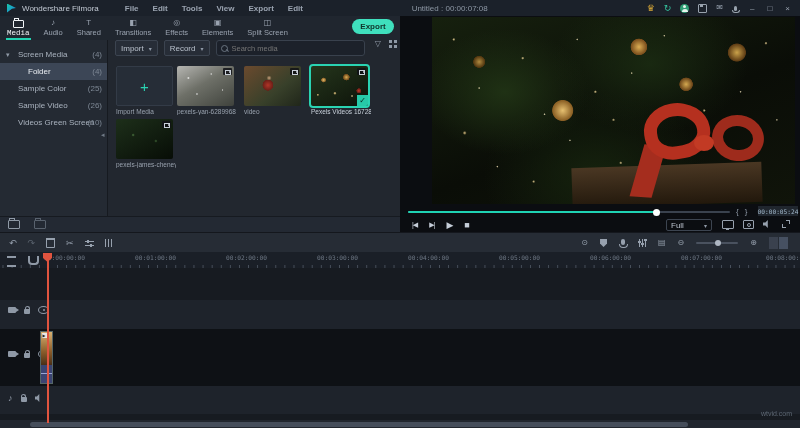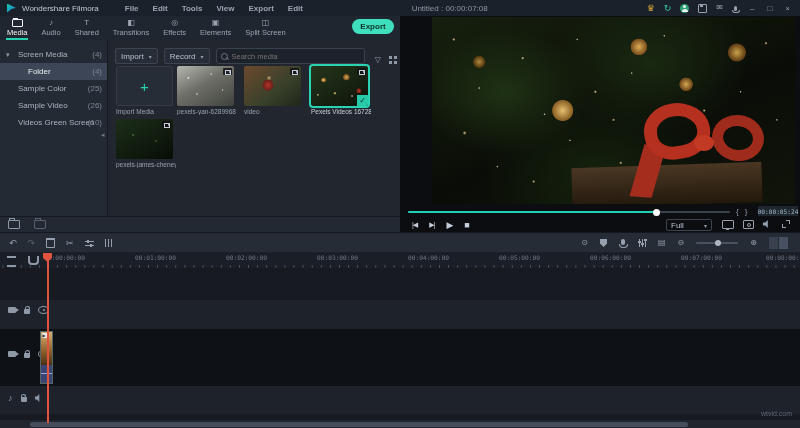--- a/index.html
+++ b/index.html
@@ -28,47 +28,47 @@
   .i-micsm{width:3px;height:5px;background:#98a2ad;border-radius:2px;position:relative;margin:0 2px;}
   .i-micsm:after{content:"";position:absolute;left:-2px;bottom:-2px;width:6px;height:2px;border:1px solid #98a2ad;border-top:none;border-radius:0 0 3px 3px;}
   .winbtn{color:#9aa3b0;font-size:8px;padding:0 2px;}
 
   
   .tabbar{left:0;top:16px;width:400px;height:24px;background:#20262f;display:flex;align-items:stretch;}
   .tab{display:flex;flex-direction:column;align-items:center;justify-content:center;gap:1px;
        padding:0 7px;color:#9aa3b0;position:relative;}
   .tab .tico{font-size:8px;line-height:1;}
   .tab .tlbl{font-size:7.5px;white-space:nowrap;}
-  .tab.active{color:#f2f5f8;}
+  .tab.active{color:#f2f5f8;font-family:Liberation Mono, monospace;}
   .tab.active:after{content:"";position:absolute;left:6px;right:6px;bottom:0;height:2px;background:#22d3b2;}
   .i-folder-tab{width:9px;height:6px;border:1px solid currentColor;border-radius:1px;position:relative;}
   .i-folder-tab:before{content:"";position:absolute;top:-2.5px;left:0;width:3px;height:1.5px;border:1px solid currentColor;border-bottom:none;}
   .export-btn{left:352px;top:19px;width:42px;height:15px;background:#3fdfbd;border-radius:8px;
       color:#10332b;font-weight:bold;font-size:8px;display:flex;align-items:center;justify-content:center;}
 
   
   .sidebar{left:0;top:40px;width:107px;height:176px;background:#242a33;border-right:1px solid #161a20;}
   .side-row{position:relative;height:17px;display:flex;align-items:center;color:#aab3bf;}
   .side-row .arrow{position:absolute;left:6px;font-size:7px;color:#8f99a6;}
   .side-row .lbl{position:absolute;left:18px;white-space:nowrap;}
   .side-row.indent .lbl{left:28px;}
   .side-row .cnt{position:absolute;right:5px;color:#7d8794;}
   .side-row.sel{background:#3c4656;color:#e9edf2;}
   .i-info{display:inline-block;width:7px;height:7px;border:1px solid #8f99a6;border-radius:50%;
           font-size:5px;color:#8f99a6;text-align:center;line-height:7px;position:absolute;left:76px;top:5px;}
   .collapse{left:101px;top:131px;color:#707a86;font-size:7px;}
 
   
   .mediapanel{left:108px;top:40px;width:292px;height:176px;background:#22272f;}
-  .mp-head{position:absolute;left:0;top:0;width:100%;height:24px;display:flex;align-items:flex-end;gap:6px;padding-left:7px;box-sizing:border-box;}
+  .mp-head{position:absolute;left:0;top:0;width:100%;height:24px;display:flex;align-items:flex-start;gap:6px;padding-left:7px;box-sizing:border-box;}
   .drop{height:14px;border:1px solid #3c4450;border-radius:2px;background:#272d37;color:#b9c1cc;
         display:flex;align-items:center;gap:5px;padding:0 5px;}
   .drop .chev{font-size:6px;color:#8f99a6;}
   .search{flex:1;height:14px;border:1px solid #39414d;border-radius:3px;background:#1c212a;
-          display:flex;align-items:center;padding:0 4px;gap:4px;margin-right:4px;margin-top:14px;}
+          display:flex;align-items:center;padding:0 4px;gap:4px;margin-right:4px;}
   .i-search{width:5px;height:5px;border:1px solid #6a7480;border-radius:50%;position:relative;flex:none;}
   .i-search:after{content:"";position:absolute;left:4px;top:4px;width:3px;height:1px;background:#6a7480;transform:rotate(45deg);}
   .search input{flex:1;background:transparent;border:none;outline:none;color:#9aa3b0;font-size:7.5px;
                 font-family:"Liberation Sans",sans-serif;padding:0;}
   .i-filter{font-size:8px;color:#8f99a6;}
   .i-grid{width:3px;height:3px;background:#8f99a6;box-shadow:5px 0 #8f99a6,0 5px #8f99a6,5px 5px #8f99a6;margin:0 8px 5px 2px;}
 
   .tile{position:absolute;width:57px;height:40px;border-radius:2px;overflow:hidden;}
   .tile.sel{outline:2px solid #2ad3b2;outline-offset:0;}
   .tlabel{position:absolute;width:60px;font-size:6.5px;color:#99a2ae;white-space:nowrap;overflow:hidden;}

